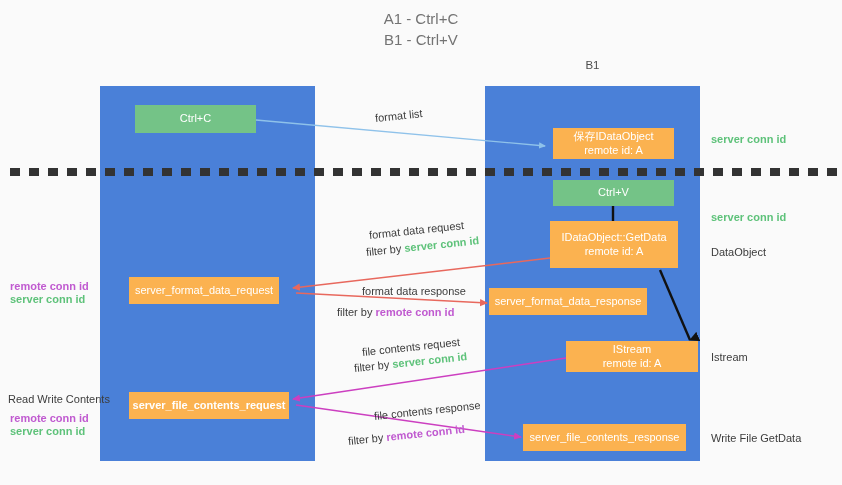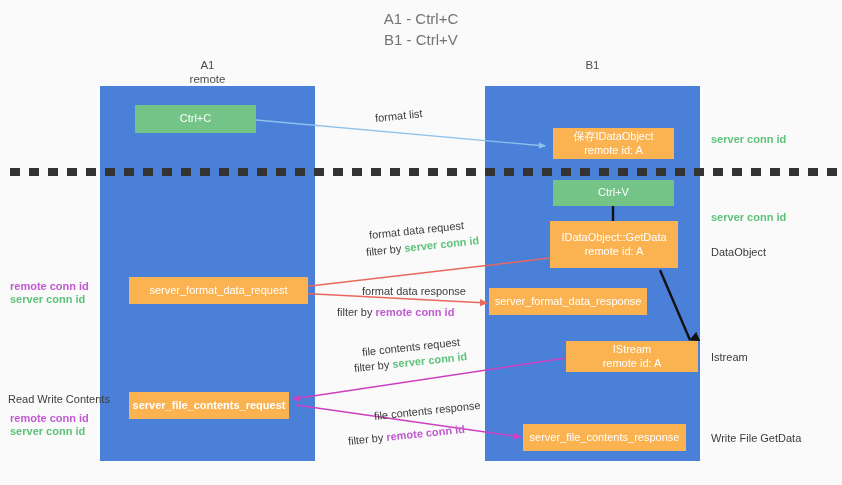--- a/index.html
+++ b/index.html
@@ -57,24 +57,20 @@
 </head>
 <body>
 
 <div id="stage">
 
   <div class="title">
     <div>A1 - Ctrl+C</div>
     <div>B1 - Ctrl+V</div>
   </div>
 
-  <div class="col-caption" style="left:100px;top:58px;width:215px;">
-    <div>A1</div>
-    <div>remote</div>
-  </div>
   <div class="col-caption" style="left:485px;top:58px;width:215px;">
     <div>B1</div>
   </div>
 
   <div class="lane" style="left:100px;top:86px;width:215px;height:375px;"></div>
   <div class="lane" style="left:485px;top:86px;width:215px;height:375px;"></div>
 
   <svg class="arrows" viewBox="0 0 842 485" xmlns="http://www.w3.org/2000/svg">
     <defs>
       <marker id="ah-blue" markerWidth="7" markerHeight="7" refX="6" refY="3.2" orient="auto" markerUnits="userSpaceOnUse">
@@ -122,21 +118,21 @@
   <div class="node orange" style="left:550px;top:221px;width:128px;height:47px;">
     <span>IDataObject::GetData</span>
     <span>remote id: A</span>
   </div>
 
   <div class="node orange" style="left:566px;top:341px;width:132px;height:31px;">
     <span>IStream</span>
     <span>remote id: A</span>
   </div>
 
-  <div class="node orange" style="left:129px;top:277px;width:179px;height:27px;">
+  <div class="node orange" style="left:129px;top:277px;width:150px;height:27px;">
     <span>server_format_data_request</span>
   </div>
 
   <div class="node orange" style="left:489px;top:288px;width:158px;height:27px;">
     <span>server_format_data_response</span>
   </div>
 
   <div class="node orange" style="left:129px;top:392px;width:160px;height:27px;font-weight:bold;">
     <span>server_file_contents_request</span>
   </div>

